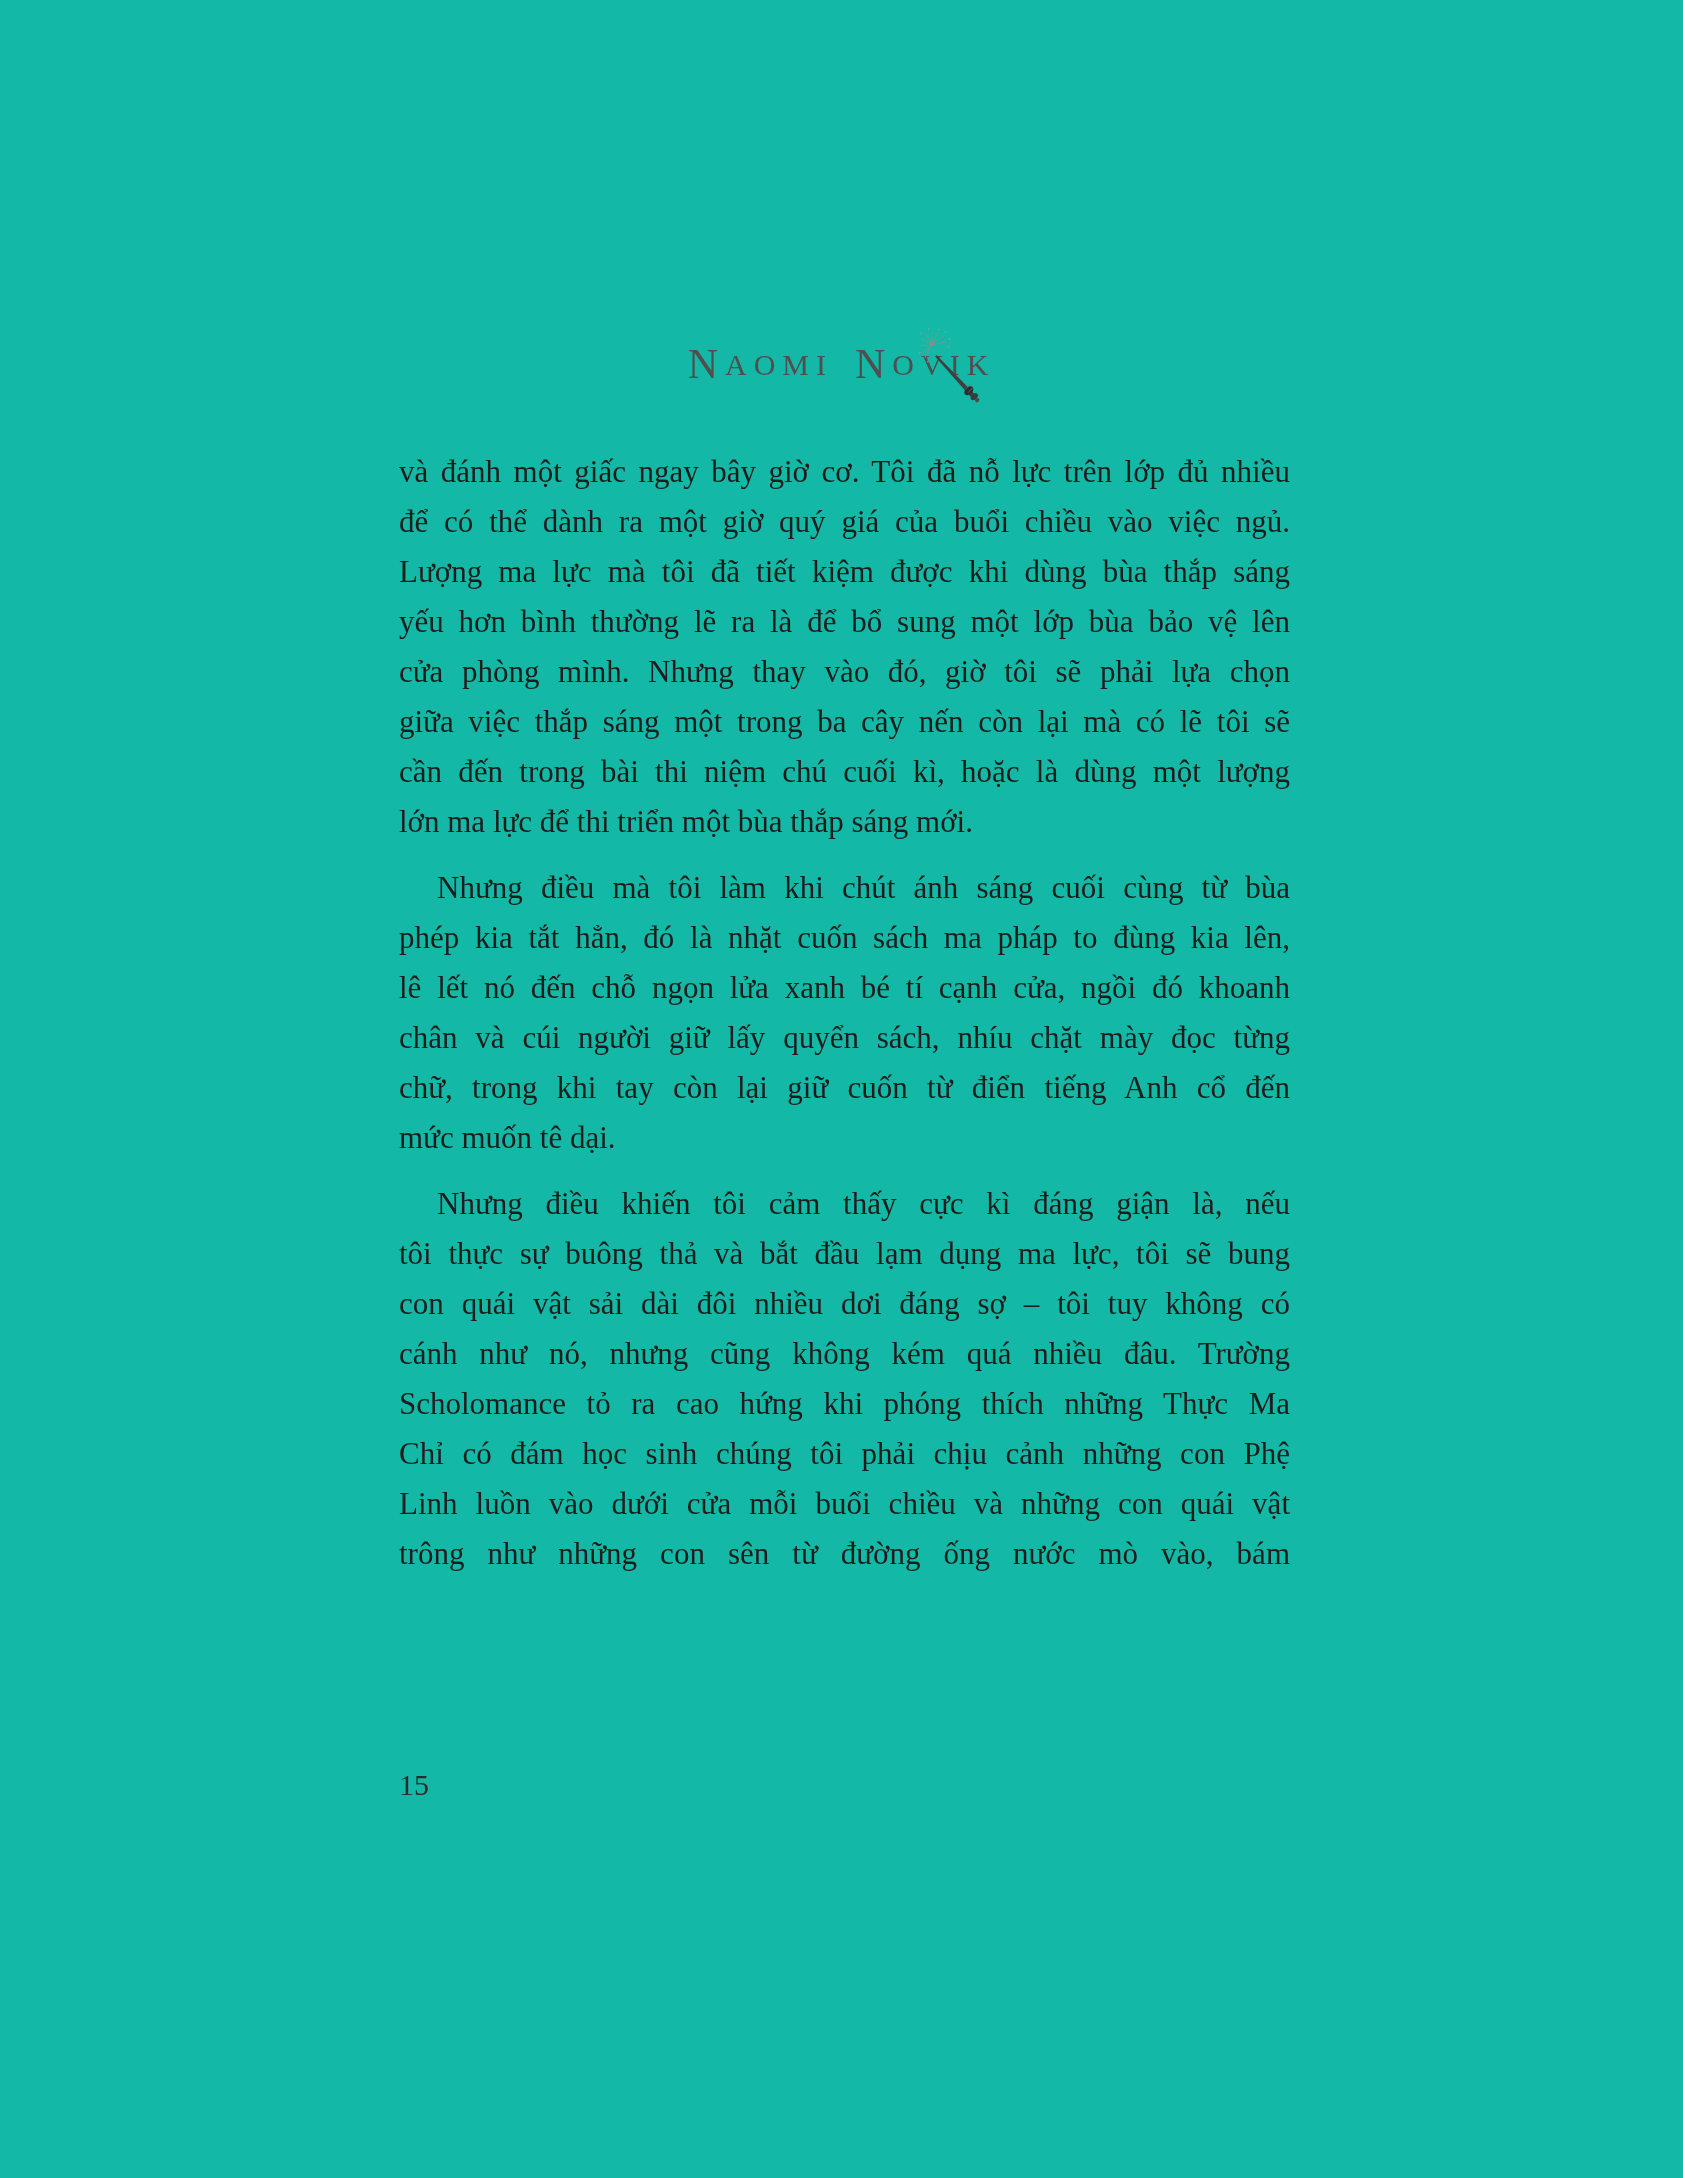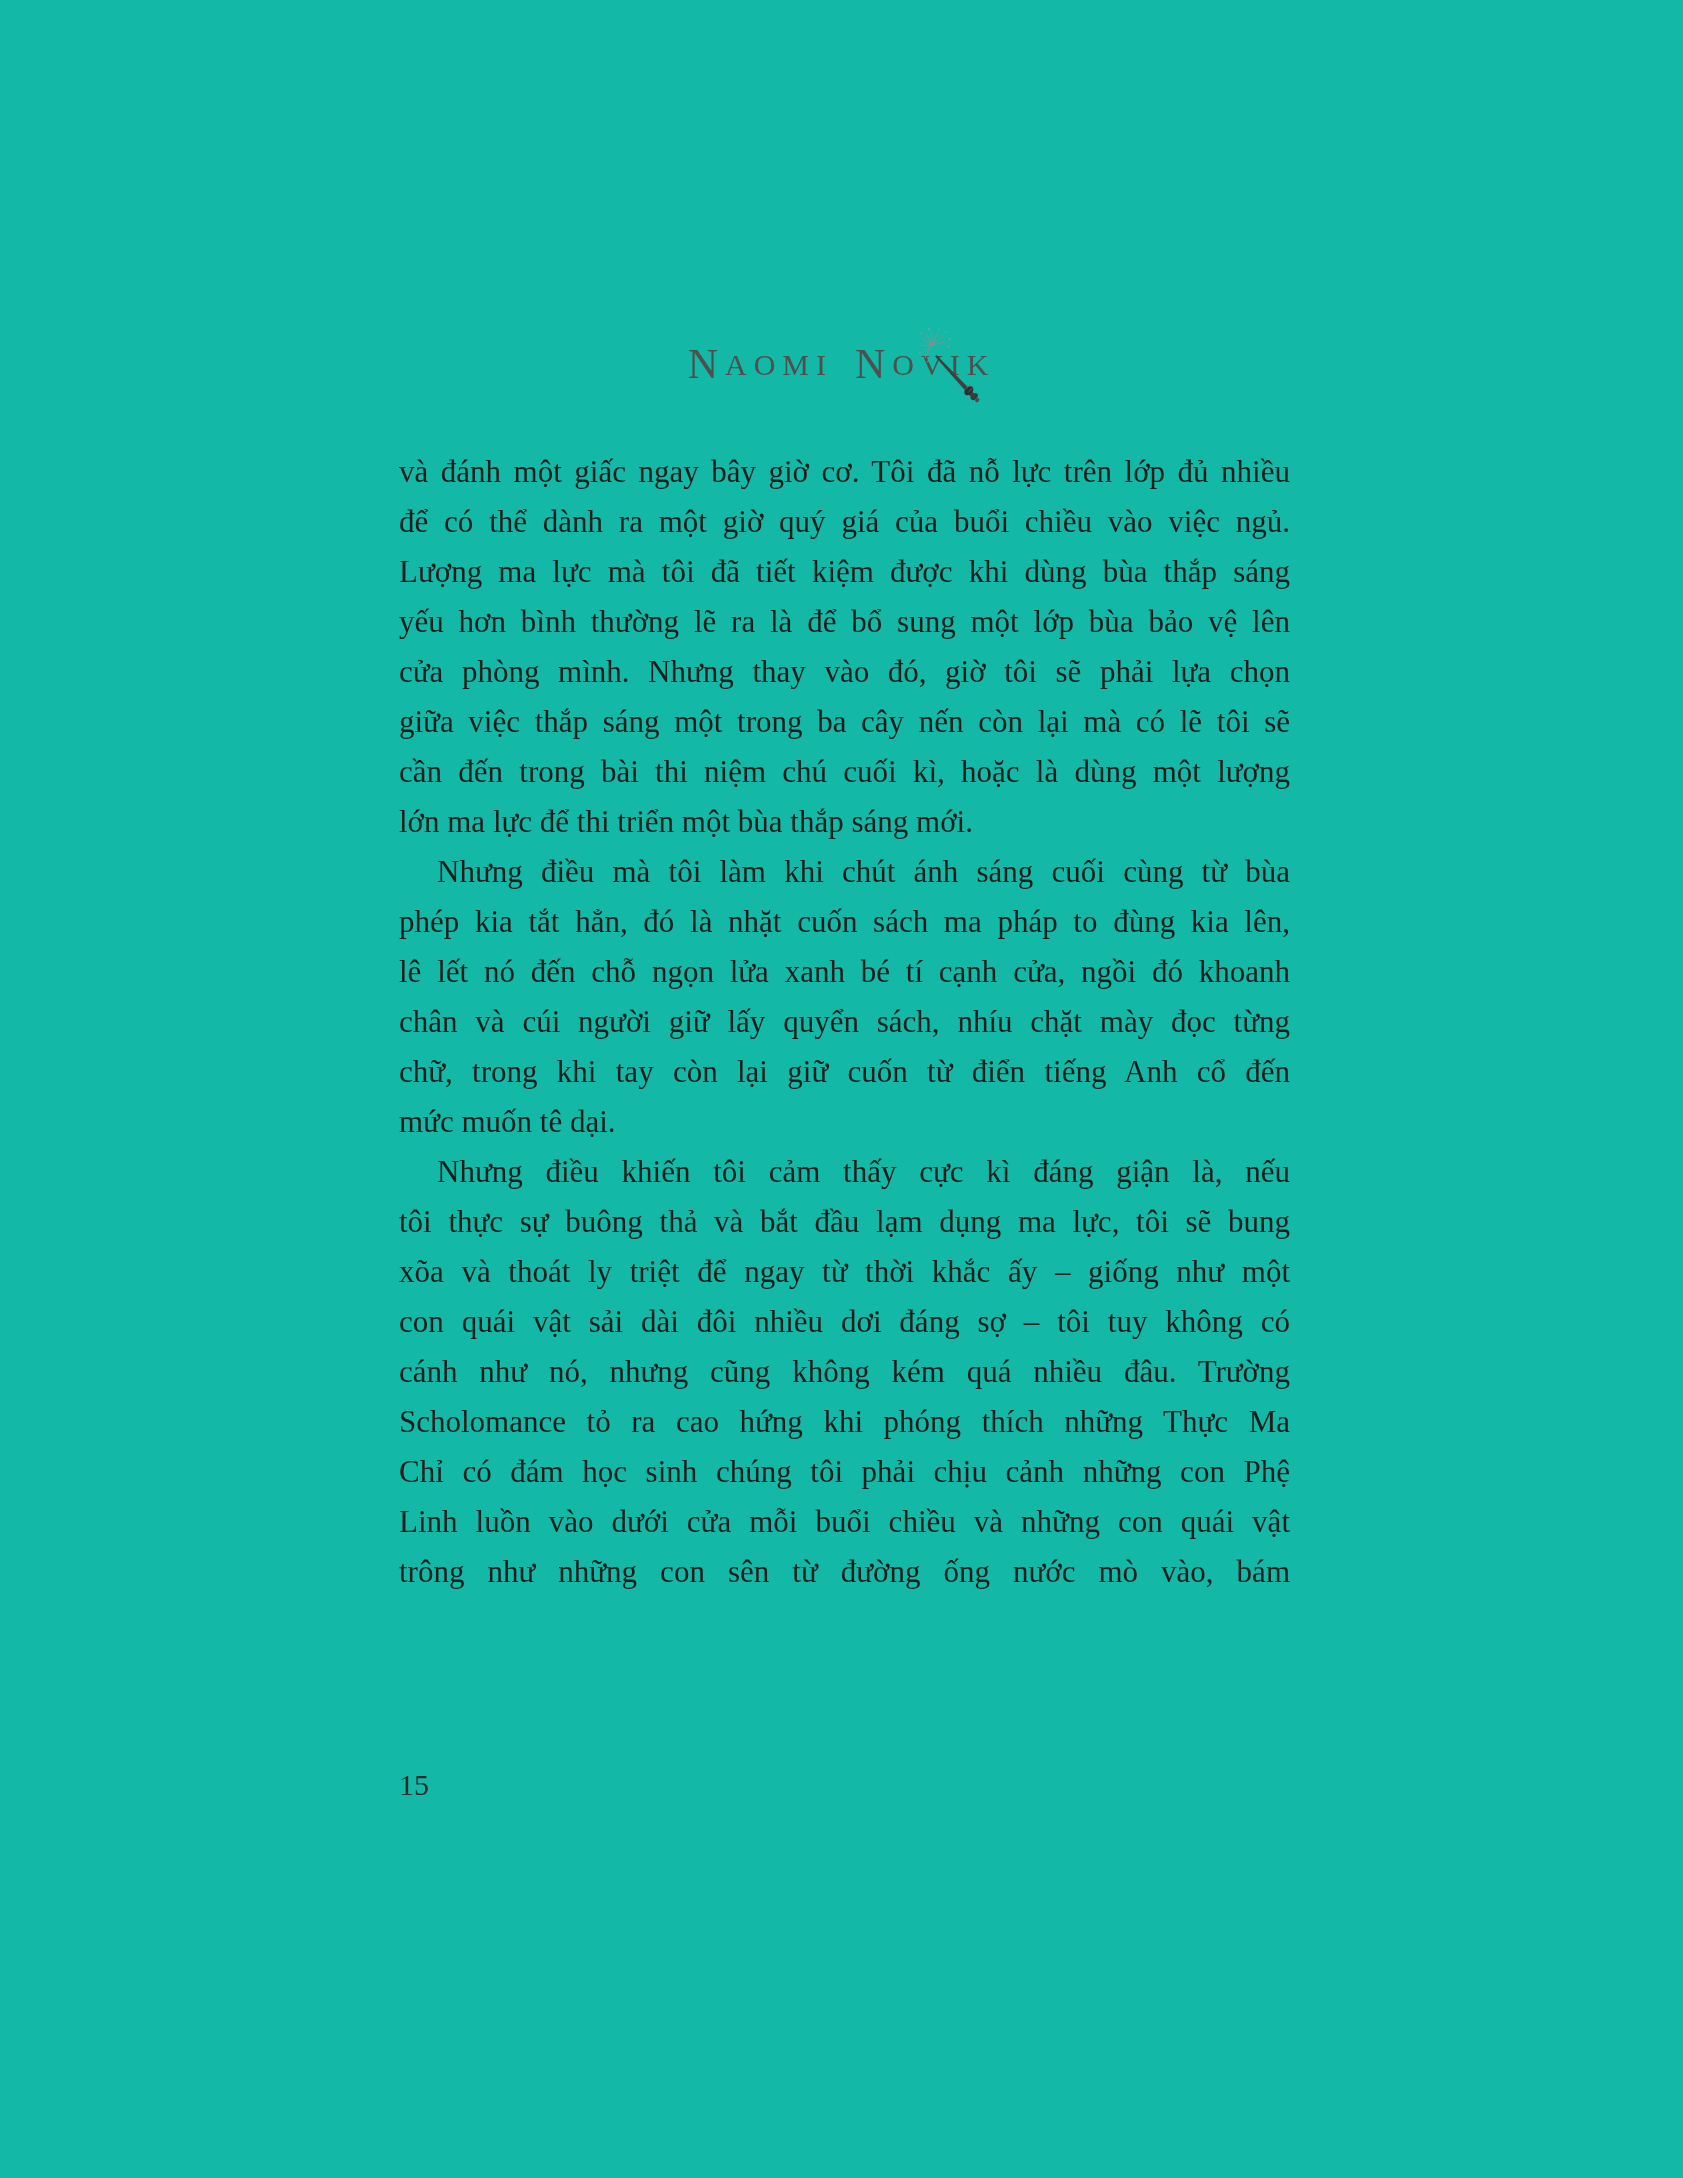--- a/index.html
+++ b/index.html
@@ -47,21 +47,21 @@
 
   
   .body-text {
     position: absolute;
     left: 399px; top: 447px;
     width: 891px;
     font-size: 31px;
     line-height: 50px;
     color: #1d1d1b;
   }
-  .para + .para { }
+  .para + .para { margin-top: 16px; }
   .line {
     text-align: justify;
     text-align-last: justify;
     -moz-text-align-last: justify;
     white-space: normal;
   }
   .line.no-stretch { text-align-last: left; -moz-text-align-last: left; }
   .para.indent .line.first { text-indent: 38px; }
 
   
@@ -134,21 +134,20 @@
         <div class="line first">Nhưng điều mà tôi làm khi chút ánh sáng cuối cùng từ bùa</div>
         <div class="line">phép kia tắt hẳn, đó là nhặt cuốn sách ma pháp to đùng kia lên,</div>
         <div class="line">lê lết nó đến chỗ ngọn lửa xanh bé tí cạnh cửa, ngồi đó khoanh</div>
         <div class="line">chân và cúi người giữ lấy quyển sách, nhíu chặt mày đọc từng</div>
         <div class="line">chữ, trong khi tay còn lại giữ cuốn từ điển tiếng Anh cổ đến</div>
         <div class="line no-stretch">mức muốn tê dại.</div>
       </div>
       <div class="para indent">
         <div class="line first">Nhưng điều khiến tôi cảm thấy cực kì đáng giận là, nếu</div>
         <div class="line">tôi thực sự buông thả và bắt đầu lạm dụng ma lực, tôi sẽ bung</div>
-        <div class="line">xõa và thoát ly triệt để ngay từ thời khắc ấy – giống như một</div>
         <div class="line">con quái vật sải dài đôi nhiều dơi đáng sợ – tôi tuy không có</div>
         <div class="line">cánh như nó, nhưng cũng không kém quá nhiều đâu. Trường</div>
         <div class="line">Scholomance tỏ ra cao hứng khi phóng thích những Thực Ma</div>
         <div class="line">Chỉ có đám học sinh chúng tôi phải chịu cảnh những con Phệ</div>
         <div class="line">Linh luồn vào dưới cửa mỗi buổi chiều và những con quái vật</div>
         <div class="line">trông như những con sên từ đường ống nước mò vào, bám</div>
       </div>
     </div>
 
   <div class="folio">15</div>

